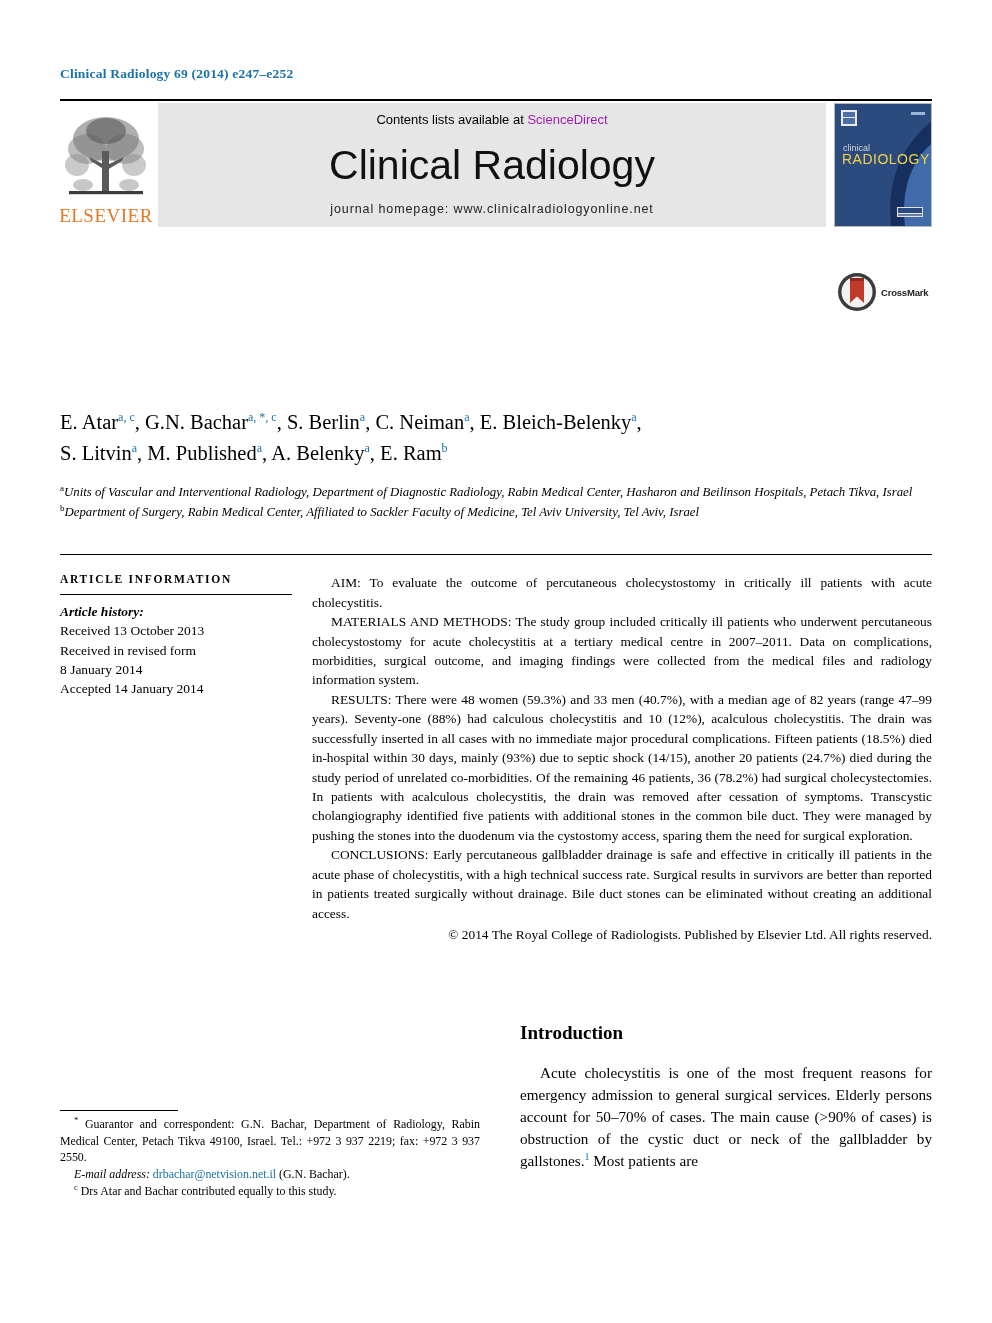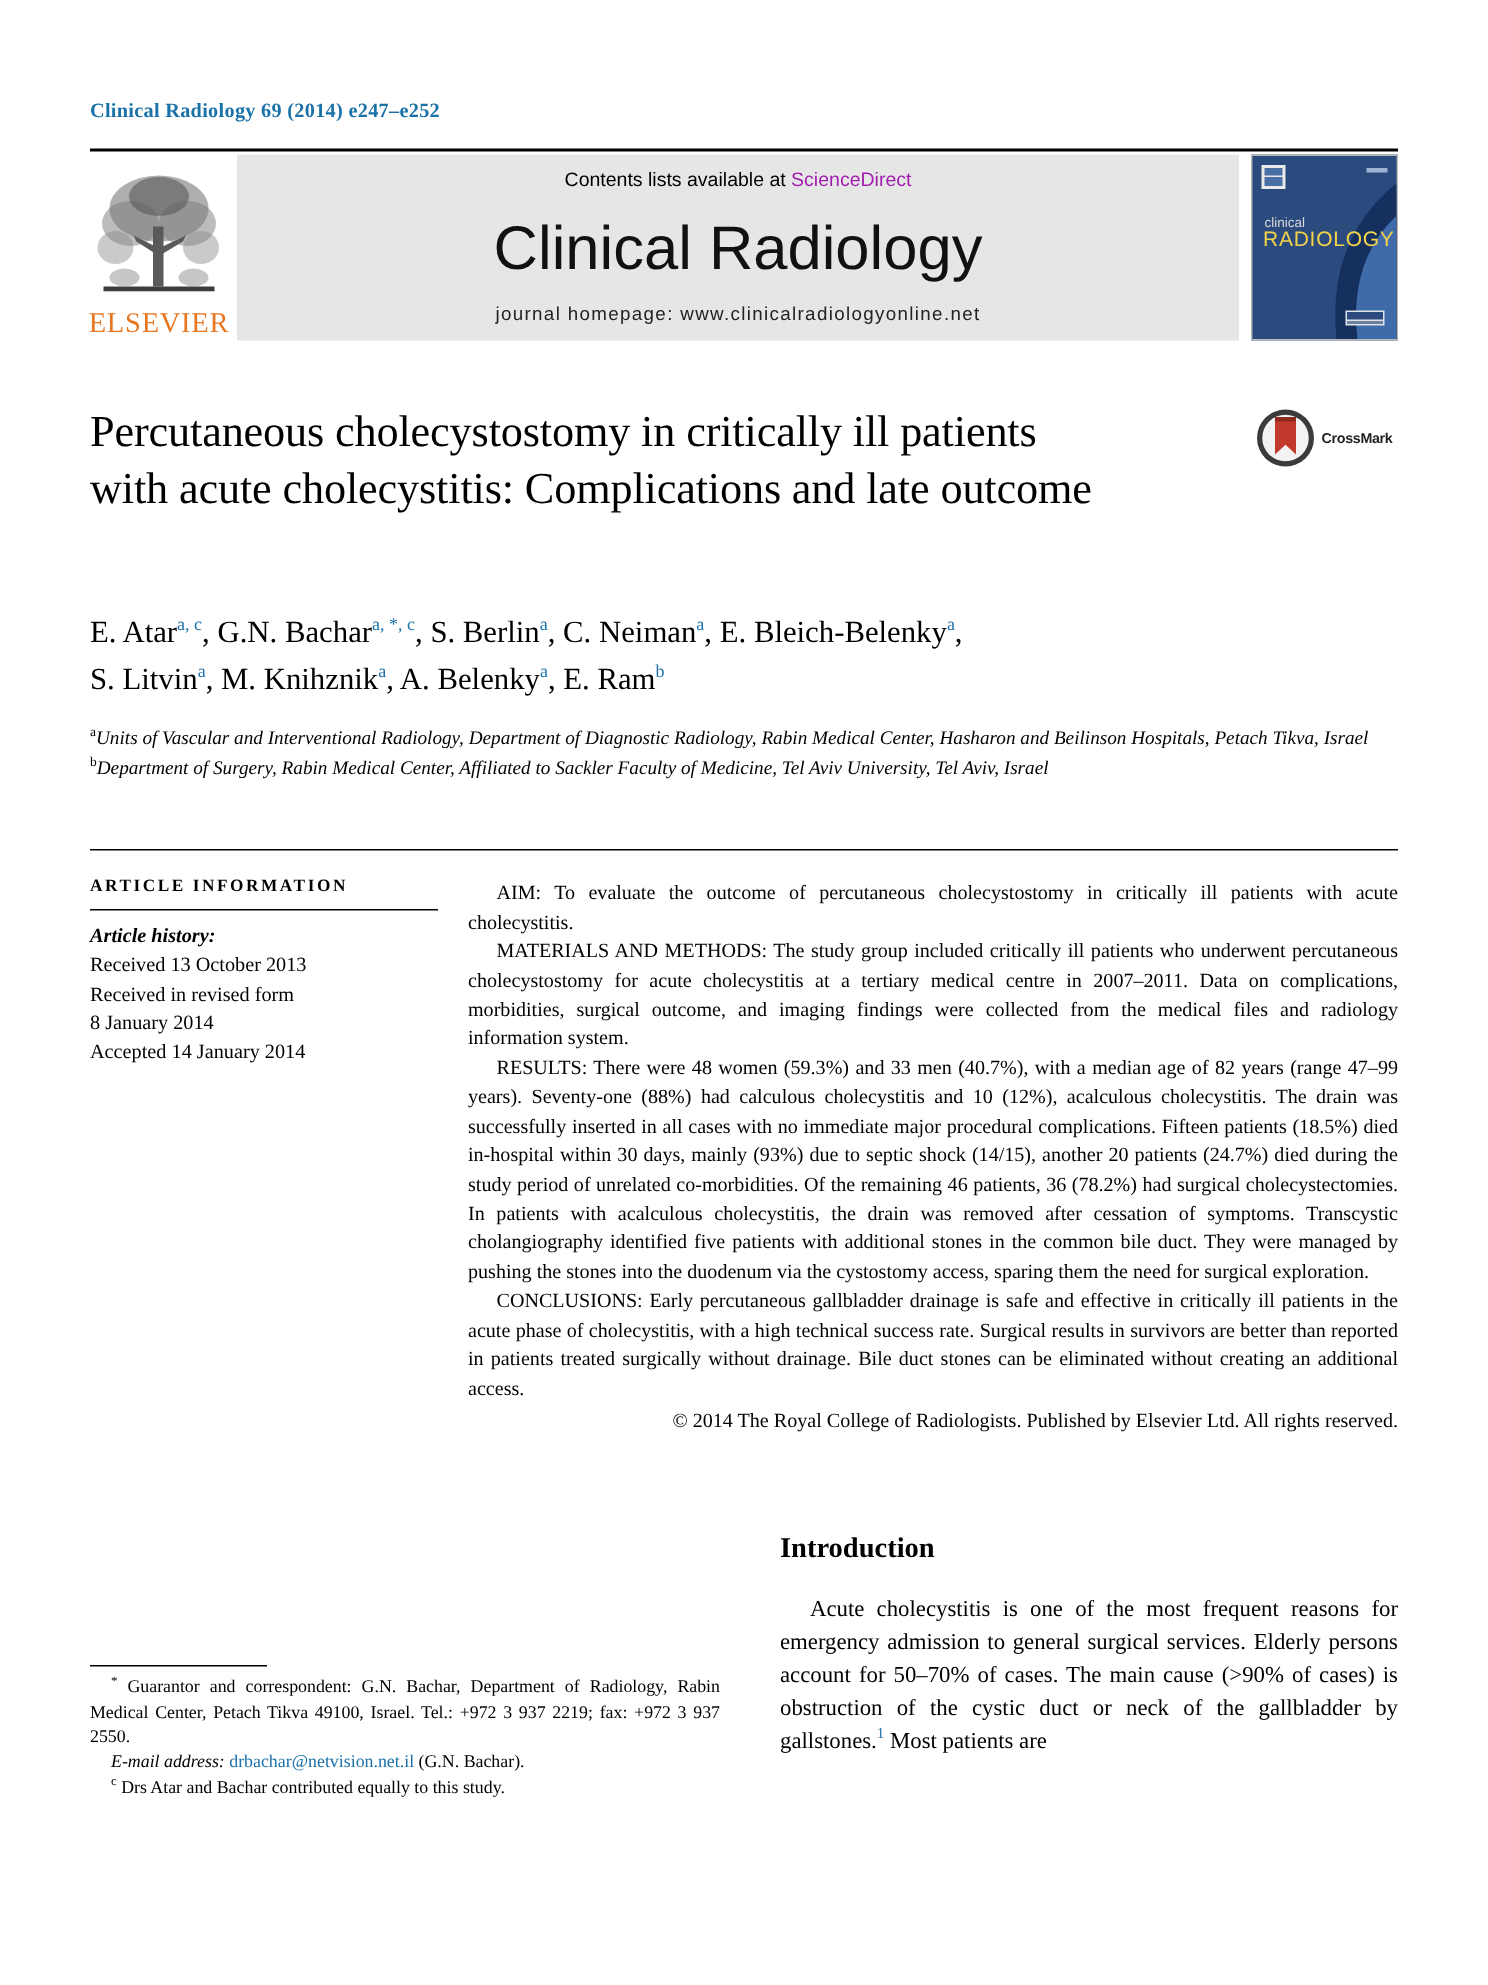--- a/index.html
+++ b/index.html
@@ -166,21 +166,21 @@
   .affiliations sup {
     font-style: normal;
     font-size: 9px;
     vertical-align: super;
     line-height: 0;
   }
   .aff-row { margin: 0; }
 
   
   .abstract-area {
-    margin-top: 44px;
+    margin-top: 32px;
     border-top: 1.6px solid #000;
     display: flex;
     padding-top: 18px;
   }
   .article-info {
     flex: 0 0 240px;
     width: 240px;
     padding-right: 26px;
     box-sizing: border-box;
   }
@@ -367,38 +367,37 @@
         <text x="8" y="47" fill="#d8d8d8" font-family="Liberation Sans, sans-serif" font-size="9">clinical</text>
         <text x="7" y="60" fill="#f2d34a" font-family="Liberation Sans, sans-serif" font-size="14" letter-spacing="0.5">RADIOLOGY</text>
         <rect x="62" y="103" width="26" height="10" fill="#dfe4ea"></rect>
         <rect x="63" y="104" width="24" height="5" fill="#2b4a7d"></rect>
         <rect x="63" y="110" width="24" height="2" fill="#6b7f9e"></rect>
       </svg>
     </div>
   </div>
 
   <div class="title-block">
-    <h1 class="article-title">Percutaneous cholecystostomy in critically ill patients with acute cholecystitis: Complications and late outcome</h1>
     <div class="crossmark">
       <svg width="42" height="42" viewBox="0 0 42 42" aria-hidden="true">
         <circle cx="21" cy="21" r="19" fill="#3b3b3b"></circle>
         <circle cx="21" cy="21" r="15.5" fill="#f2f2f2"></circle>
         <path d="M14 7 L28 7 L28 32 L21 25.5 L14 32 Z" fill="#c0392b"></path>
         <path d="M14 7 L28 7 L28 10 L14 10 Z" fill="#8e2a1f"></path>
       </svg>
       <span class="crossmark-text">CrossMark</span>
     </div>
   </div>
 
   <div class="authors">
     <div>
       <span><span>E. Atar</span><sup>a, c</sup><span>, </span></span><span><span>G.N. Bachar</span><sup>a, *, c</sup><span>, </span></span><span><span>S. Berlin</span><sup>a</sup><span>, </span></span><span><span>C. Neiman</span><sup>a</sup><span>, </span></span><span><span>E. Bleich-Belenky</span><sup>a</sup><span>,</span></span>
     </div>
     <div>
-      <span><span>S. Litvin</span><sup>a</sup><span>, </span></span><span><span>M. Knihznik</span><sup>a</sup><span>, </span></span><span><span>A. Belenky</span><sup>a</sup><span>, </span></span><span><span>E. Ram</span><sup>b</sup></span>
+      <span><span>S. Litvin</span><sup>a</sup><span>, </span></span><span><span>M. Published</span><sup>a</sup><span>, </span></span><span><span>A. Belenky</span><sup>a</sup><span>, </span></span><span><span>E. Ram</span><sup>b</sup></span>
     </div>
   </div>
 
   <div class="affiliations">
     <p class="aff-row"><sup>a</sup><span>Units of Vascular and Interventional Radiology, Department of Diagnostic Radiology, Rabin Medical Center, Hasharon and Beilinson Hospitals, Petach Tikva, Israel</span></p>
     <p class="aff-row"><sup>b</sup><span>Department of Surgery, Rabin Medical Center, Affiliated to Sackler Faculty of Medicine, Tel Aviv University, Tel Aviv, Israel</span></p>
   </div>
 
   <div class="abstract-area">
 

